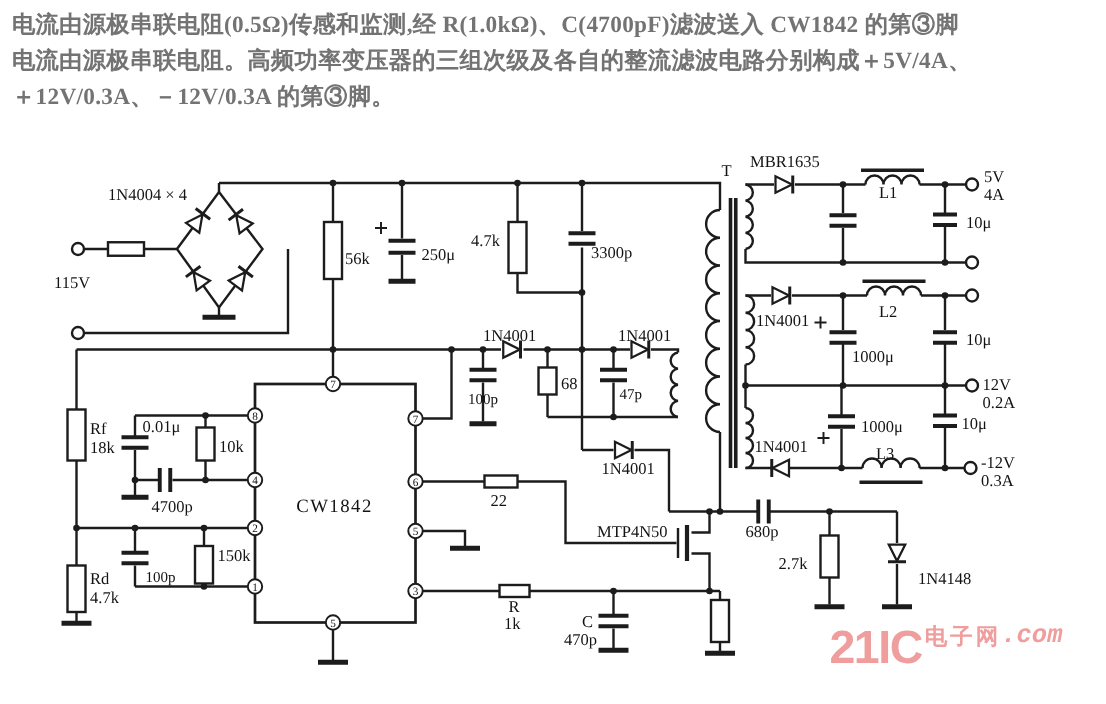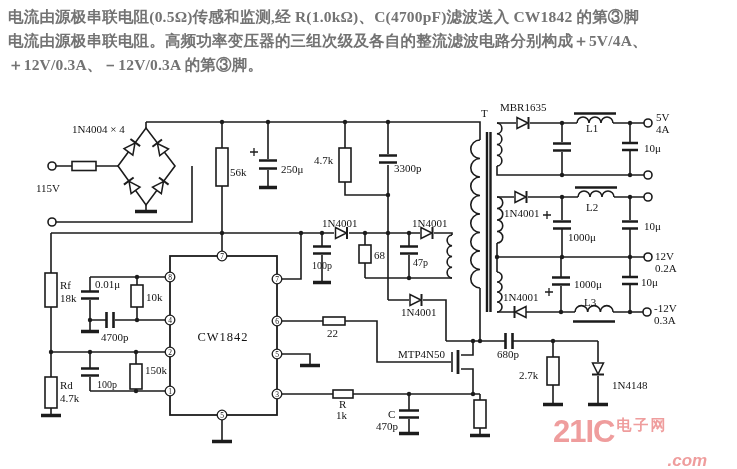--- a/index.html
+++ b/index.html
@@ -10,22 +10,22 @@
   #schem{position:absolute;left:0;top:0;}
   svg text{font-family:"Liberation Serif","DejaVu Serif",serif;font-size:11px;fill:#131313;}
   svg text.pin{font-size:7.5px;}
   svg text.chip{font-size:12.5px;letter-spacing:1px;}
   svg text.small{font-size:10px;}
   #wm{position:absolute;left:553px;top:417px;width:180px;height:48px;display:flex;align-items:flex-start;}
   #wm .brand{font-family:"Liberation Sans","DejaVu Sans",sans-serif;font-weight:bold;
              font-size:31px;line-height:30px;letter-spacing:-1px;}
   #wm .col{display:flex;flex-direction:row;margin-left:2px;}
   #wm .cn{font-size:15px;font-weight:bold;letter-spacing:2px;line-height:16px;}
-  #wm .com{font-family:Liberation Sans, sans-serif;font-style:italic;font-weight:bold;
-           font-size:17px;line-height:16px;margin-top:36px;}
+  #wm .com{font-family:Liberation Mono, monospace;font-style:italic;font-weight:bold;
+           font-size:17px;line-height:16px;}
 </style>
 </head>
 <body>
 
 <div id="stage">
 
   <div id="desc">
     <div>电流由源极串联电阻(0.5Ω)传感和监测,经 R(1.0kΩ)、C(4700pF)滤波送入 CW1842 的第③脚</div>
     <div>电流由源极串联电阻。高频功率变压器的三组次级及各自的整流滤波电路分别构成＋5V/4A、</div>
     <div>＋12V/0.3A、－12V/0.3A 的第③脚。</div>

